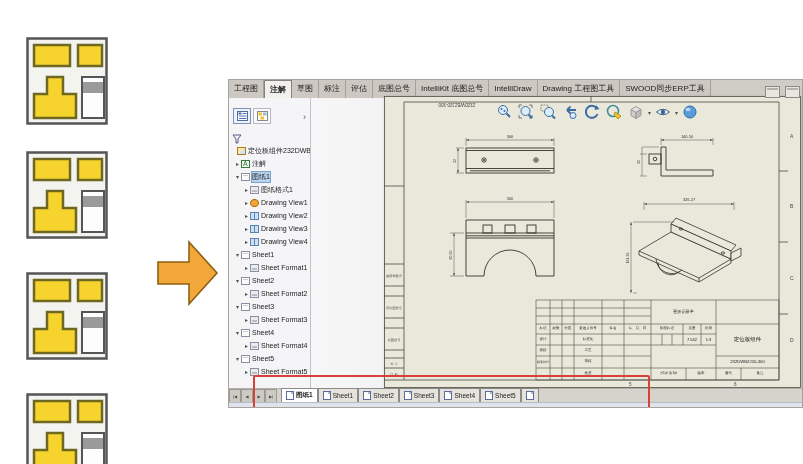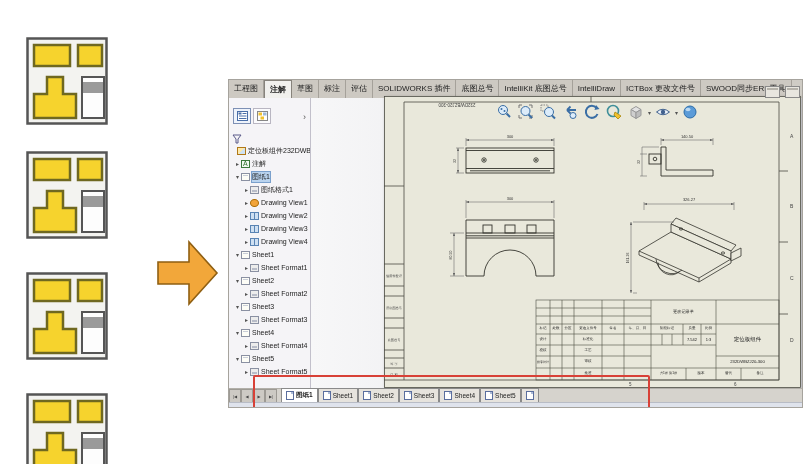--- a/index.html
+++ b/index.html
@@ -136,25 +136,24 @@
 </div>
 
 <div id="window">
 
   <div id="ribbon">
     <div class="rtab">工程图</div>
     <div class="rtab active">注解</div>
     <div class="rtab">草图</div>
     <div class="rtab">标注</div>
     <div class="rtab">评估</div>
-    <div class="rtab">SOLIDWORKS 插件</div>
     <div class="rtab">底图总号</div>
     <div class="rtab">IntelliKit 底图总号</div>
     <div class="rtab">IntelliDraw</div>
-    <div class="rtab">ICTBox 更改文件号</div>
+    <div class="rtab">Drawing 工程图工具</div>
     <div class="rtab">SWOOD同步ERP工具</div>
   </div>
 
   <div id="graphics"></div>
 
   <div id="panel">
     <div class="pm-btn on" style="left:4px;top:10px">
       <svg width="11" height="10" viewBox="0 0 11 10">
         <rect x="0.5" y="0.5" width="10" height="9" fill="#fff" stroke="#4a6ea8"></rect>
         <rect x="1.5" y="1.5" width="3" height="2" fill="#4a6ea8"></rect>

